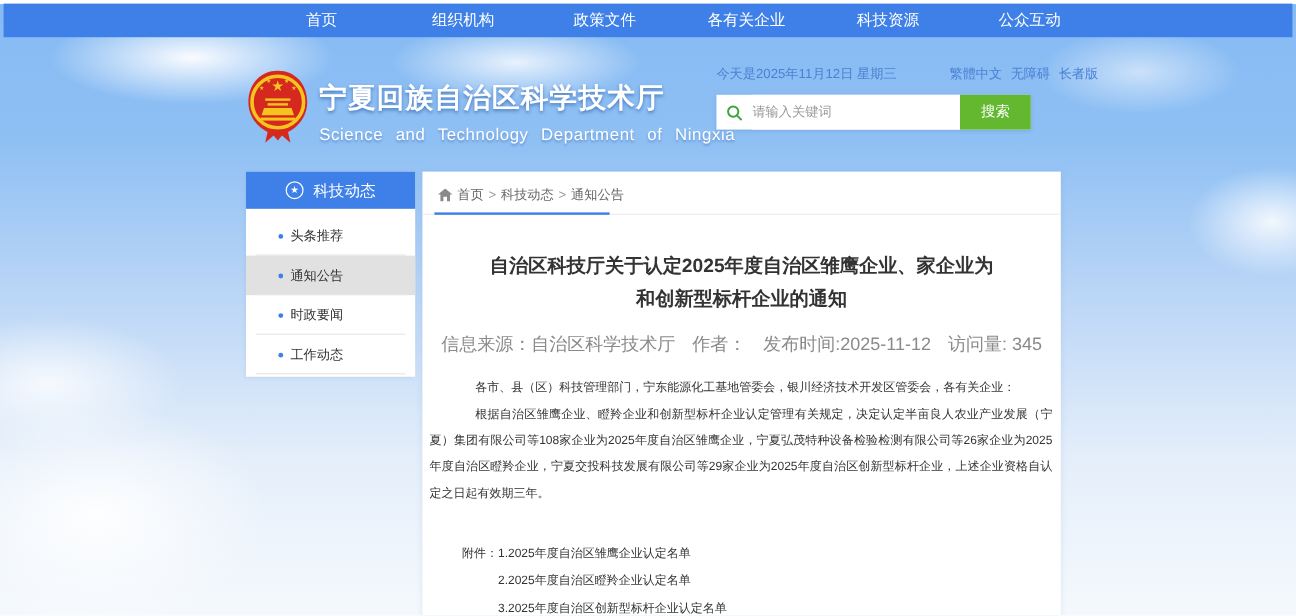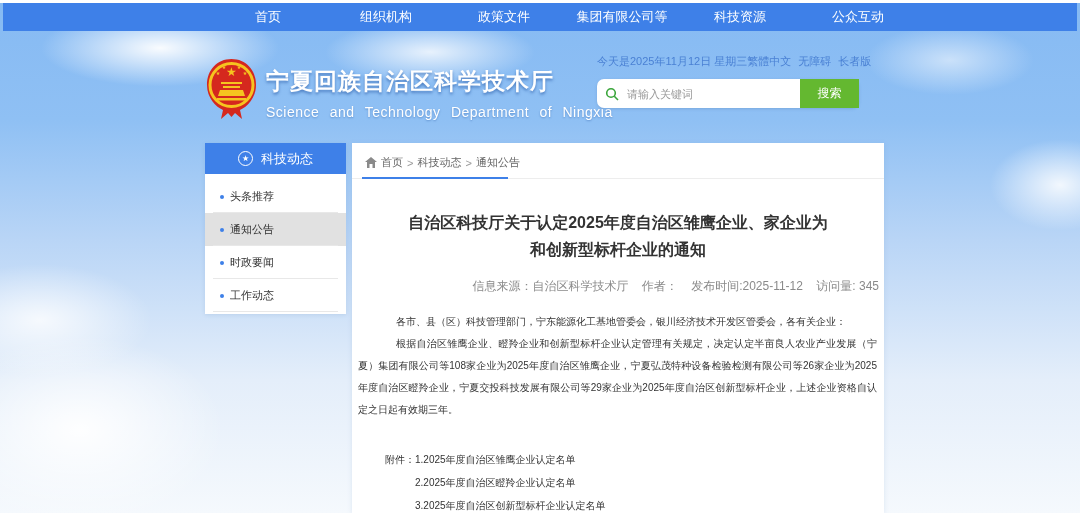--- a/index.html
+++ b/index.html
@@ -27,76 +27,76 @@
   
   .emblem { left:204px; top:57px; width:55px; height:68px; }
   .site-block { left:266px; top:66px; width:290px; color:#fff; }
   .site-title { font-size:23px; font-weight:bold; letter-spacing:1px; white-space:nowrap;
                 text-shadow:0 2px 3px rgba(20,70,150,.55); }
   .site-sub { margin-top:7px; font-size:14px; letter-spacing:.5px; word-spacing:6px;
               white-space:nowrap; text-shadow:0 1px 2px rgba(20,70,150,.4); }
 
   .header-right { left:597px; top:54px; width:262px; }
   .date-row { display:flex; justify-content:space-between; align-items:flex-end;
-              font-size:11px; color:#4a81d4; white-space:nowrap; }
+              font-size:11px; color:#4a81d4; white-space:nowrap;gap:44px; }
   .quick-links { display:flex; gap:7px; }
   .quick-links span { cursor:pointer; }
   .search-bar { margin-top:10px; height:29px; display:flex; background:#fff;
-                box-shadow:0 1px 3px rgba(60,100,160,.25);border-radius:7px; }
+                box-shadow:0 1px 3px rgba(60,100,160,.25); }
   .search-icon-wrap { width:30px; display:flex; align-items:center; justify-content:center; }
   .search-input { flex:1; border:none; outline:none; font-size:11px; color:#333;
                   font-family:inherit; }
   .search-input::placeholder { color:#999; }
   .search-btn { width:59px; border:none; background:#64b830; color:#fff; font-size:12px;
                 cursor:pointer; font-family:inherit; }
 
   
   .sidebar { left:205px; top:143px; width:141px; background:#fff;
              box-shadow:0 1px 4px rgba(90,130,180,.18); }
   .sidebar-head { height:31px; background:#3e80e8; color:#fff; display:flex;
                   align-items:center; justify-content:center; gap:8px; font-size:13px; }
   .circle-star { width:15px; height:15px; border:1px solid #fff; border-radius:50%;
                  display:flex; align-items:center; justify-content:center;
                  font-size:8px; line-height:1; color:#fff; }
   .side-list { padding:6px 0 2px 0; }
-  .side-item { height:33px; display:flex; align-items:center; gap:6px; padding-left:15px;
+  .side-item { height:33px; display:flex; align-items:center; gap:6px; padding-left:27px;
                font-size:11px; color:#333; cursor:pointer; position:relative;font-family:Liberation Serif, serif; }
   .side-item:after { content:""; position:absolute; left:8px; right:8px; bottom:0;
                      border-bottom:1px solid #e8e8e8; }
   .side-item.selected { background:#e1e1e1; }
   .dot { width:4px; height:4px; border-radius:50%; background:#3e80e8; flex:none; }
 
   
   .main-panel { left:352px; top:143px; width:532px; height:370px; background:#fff;
                 box-shadow:0 1px 5px rgba(90,130,180,.15); padding:9px 0 0 0; }
   .breadcrumb { display:flex; align-items:center; gap:4px; font-size:11px; color:#666;
                 padding:3px 0 8px 13px; border-bottom:1px solid #ededed; position:relative; }
   .breadcrumb .crumb { cursor:pointer; }
   .breadcrumb .sep { color:#999; }
   .crumb-underline { position:absolute; left:10px; bottom:-1px; width:146px; height:2px;
                      background:#3e80e8; }
   .article-title { margin-top:30px; text-align:center; font-size:16px; font-weight:bold;
                    color:#333; line-height:27px; }
-  .article-meta { margin-top:15px; text-align:right; font-size:12px; color:#8a8a8a; }
+  .article-meta { margin-top:15px; text-align:center; font-size:15px; color:#8a8a8a; }
   .article-meta span { margin:0 5px; }
   .article-body { margin:16px 7px 0 6px; font-size:10px; line-height:22px; color:#333;
                   text-align:justify; }
   .article-body p { text-indent:38px; }
   .attach { display:flex; margin:27px 0 0 33px; font-size:10px; color:#333; }
   .attach-label { flex:none; line-height:23px; }
   .attach-items div { line-height:23px; cursor:pointer; }
 </style>
 </head>
 <body>
 
 <div class="px navbar">
   <div class="nav-item">首页</div>
   <div class="nav-item">组织机构</div>
   <div class="nav-item">政策文件</div>
-  <div class="nav-item">集团有限公司等</div>
+  <div class="nav-item">各有关企业</div>
   <div class="nav-item">科技资源</div>
   <div class="nav-item">公众互动</div>
 </div>
 
 <svg class="px emblem" viewBox="0 0 55 68">
   <path d="M27.5 2 C42 2 52 13 52 28 C52 41 43 50 36 53 L38 62 L31 56 L27.5 60 L24 56 L17 62 L19 53 C12 50 3 41 3 28 C3 13 13 2 27.5 2 Z" fill="#d5281e"></path>
   <circle cx="27.5" cy="28" r="21.5" fill="none" stroke="#f6c41f" stroke-width="3"></circle>
   <circle cx="27.5" cy="28" r="18.5" fill="#d5281e"></circle>
   <text x="27.5" y="19" font-size="12" fill="#f6c41f" text-anchor="middle">★</text>
   <text x="14" y="18" font-size="5" fill="#f6c41f" text-anchor="middle">★</text>

